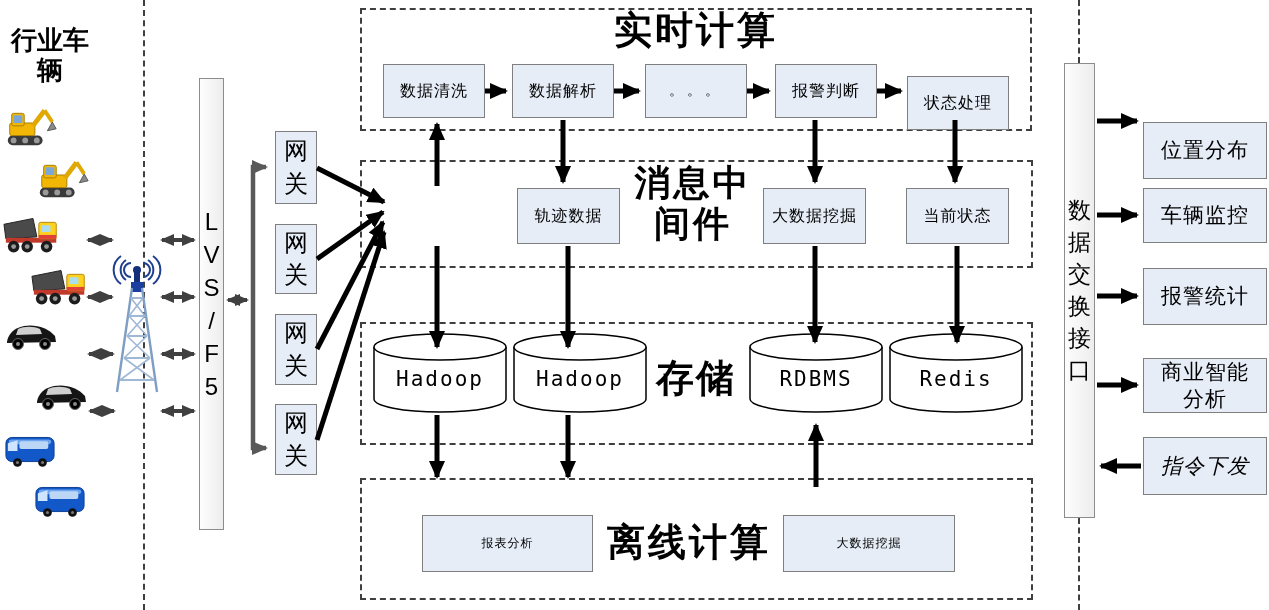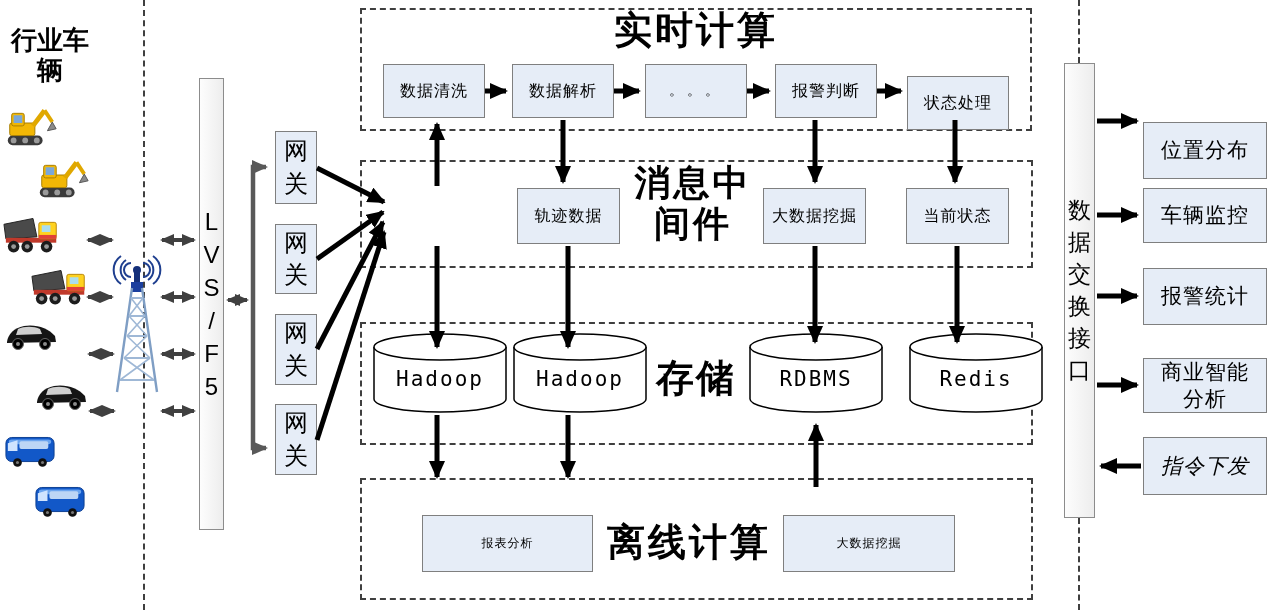--- a/index.html
+++ b/index.html
@@ -211,21 +211,21 @@
     </svg>
     <div class="cyl-label">Hadoop</div>
   </div>
   <div class="cyl z2" style="left:749px;top:333px;">
     <svg width="134" height="80" viewBox="0 0 134 80">
       <path d="M1,14 L1,66 A66,13 0 0 0 133,66 L133,14" fill="#fff" stroke="#000" stroke-width="1.5"></path>
       <ellipse cx="67" cy="14" rx="66" ry="13" fill="#fff" stroke="#000" stroke-width="1.5"></ellipse>
     </svg>
     <div class="cyl-label">RDBMS</div>
   </div>
-  <div class="cyl z2" style="left:889px;top:333px;margin-left:20px;">
+  <div class="cyl z2" style="left:889px;top:333px;">
     <svg width="134" height="80" viewBox="0 0 134 80">
       <path d="M1,14 L1,66 A66,13 0 0 0 133,66 L133,14" fill="#fff" stroke="#000" stroke-width="1.5"></path>
       <ellipse cx="67" cy="14" rx="66" ry="13" fill="#fff" stroke="#000" stroke-width="1.5"></ellipse>
     </svg>
     <div class="cyl-label">Redis</div>
   </div>
 
   <div class="dashed-box z1" style="left:360px;top:478px;width:673px;height:122px;"></div>
   <div class="section-title z2" style="left:597px;top:520px;width:184px;">离线计算</div>
   <div class="node wide z2" style="left:422px;top:515px;width:171px;height:57px;">报表分析</div>

